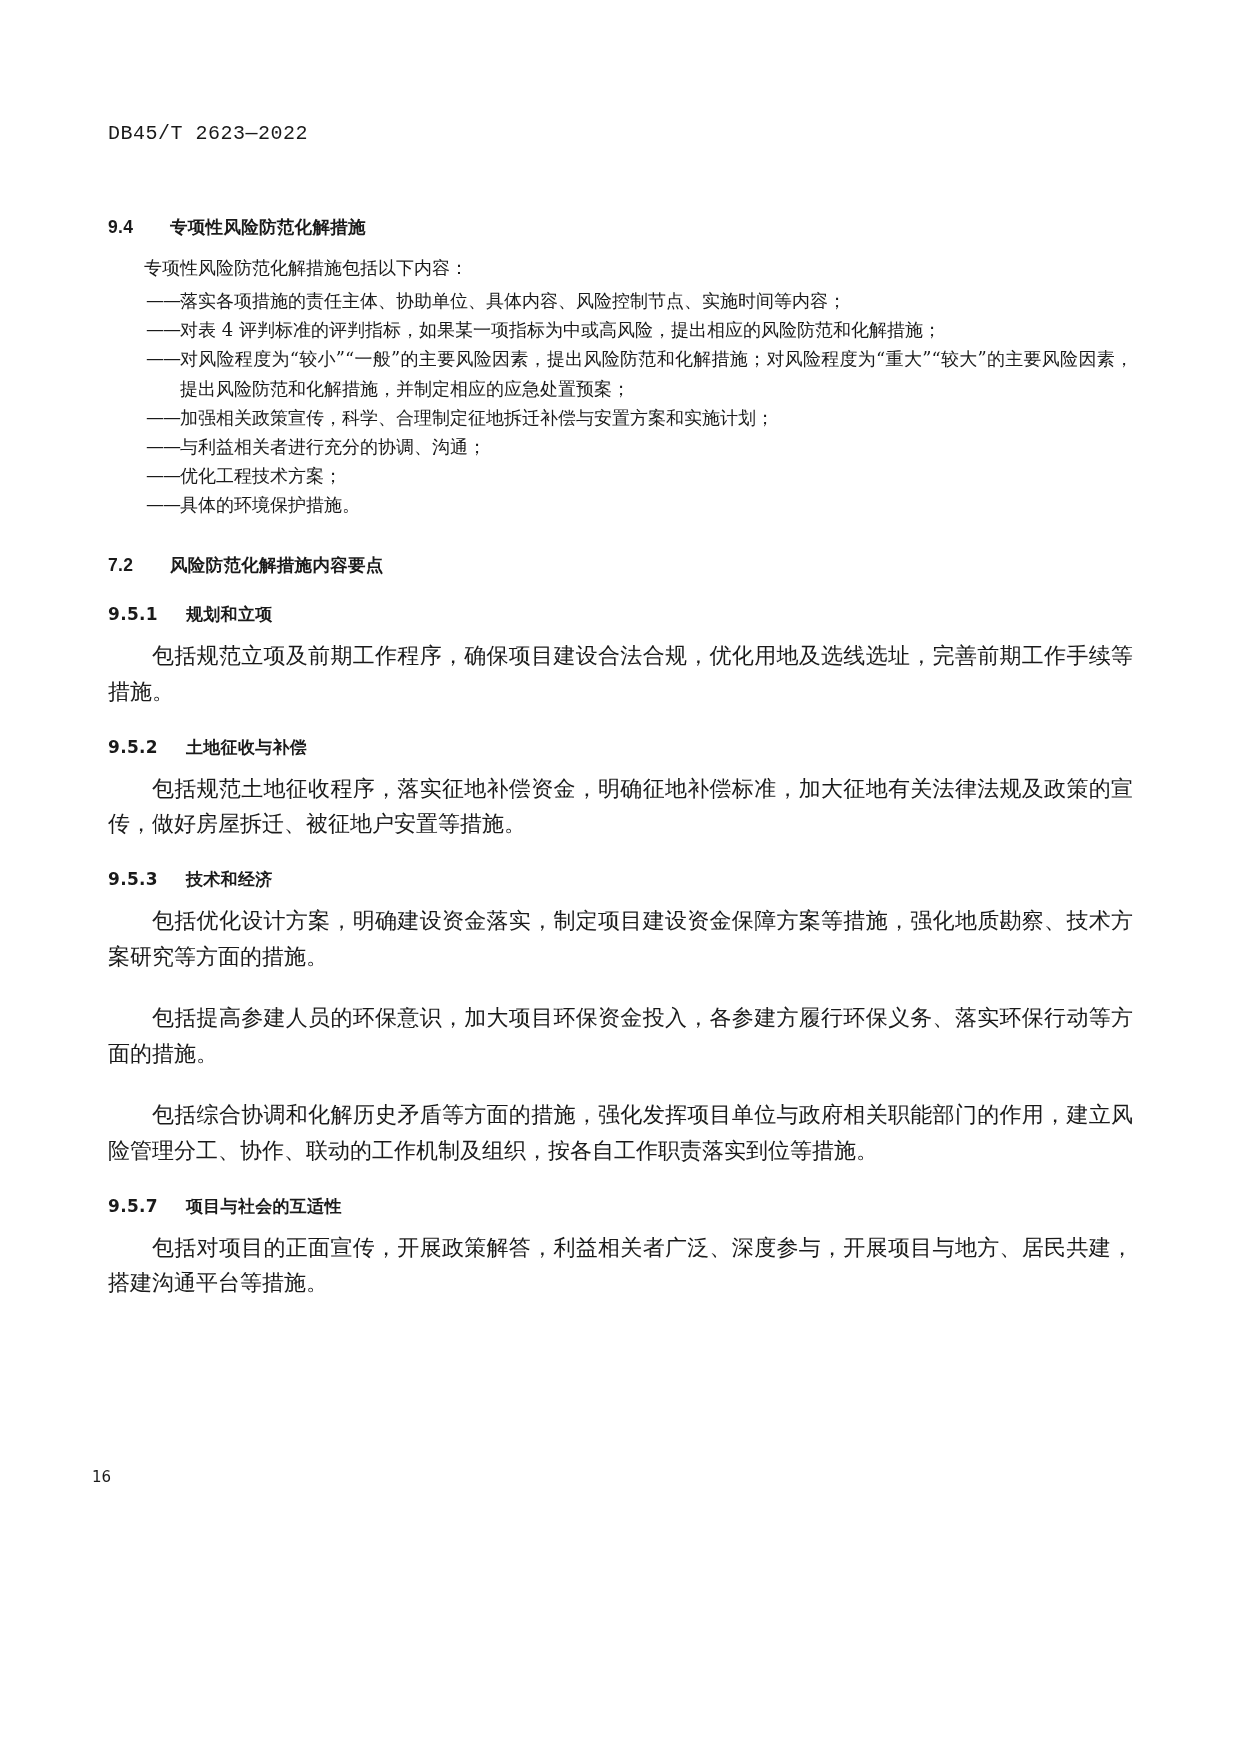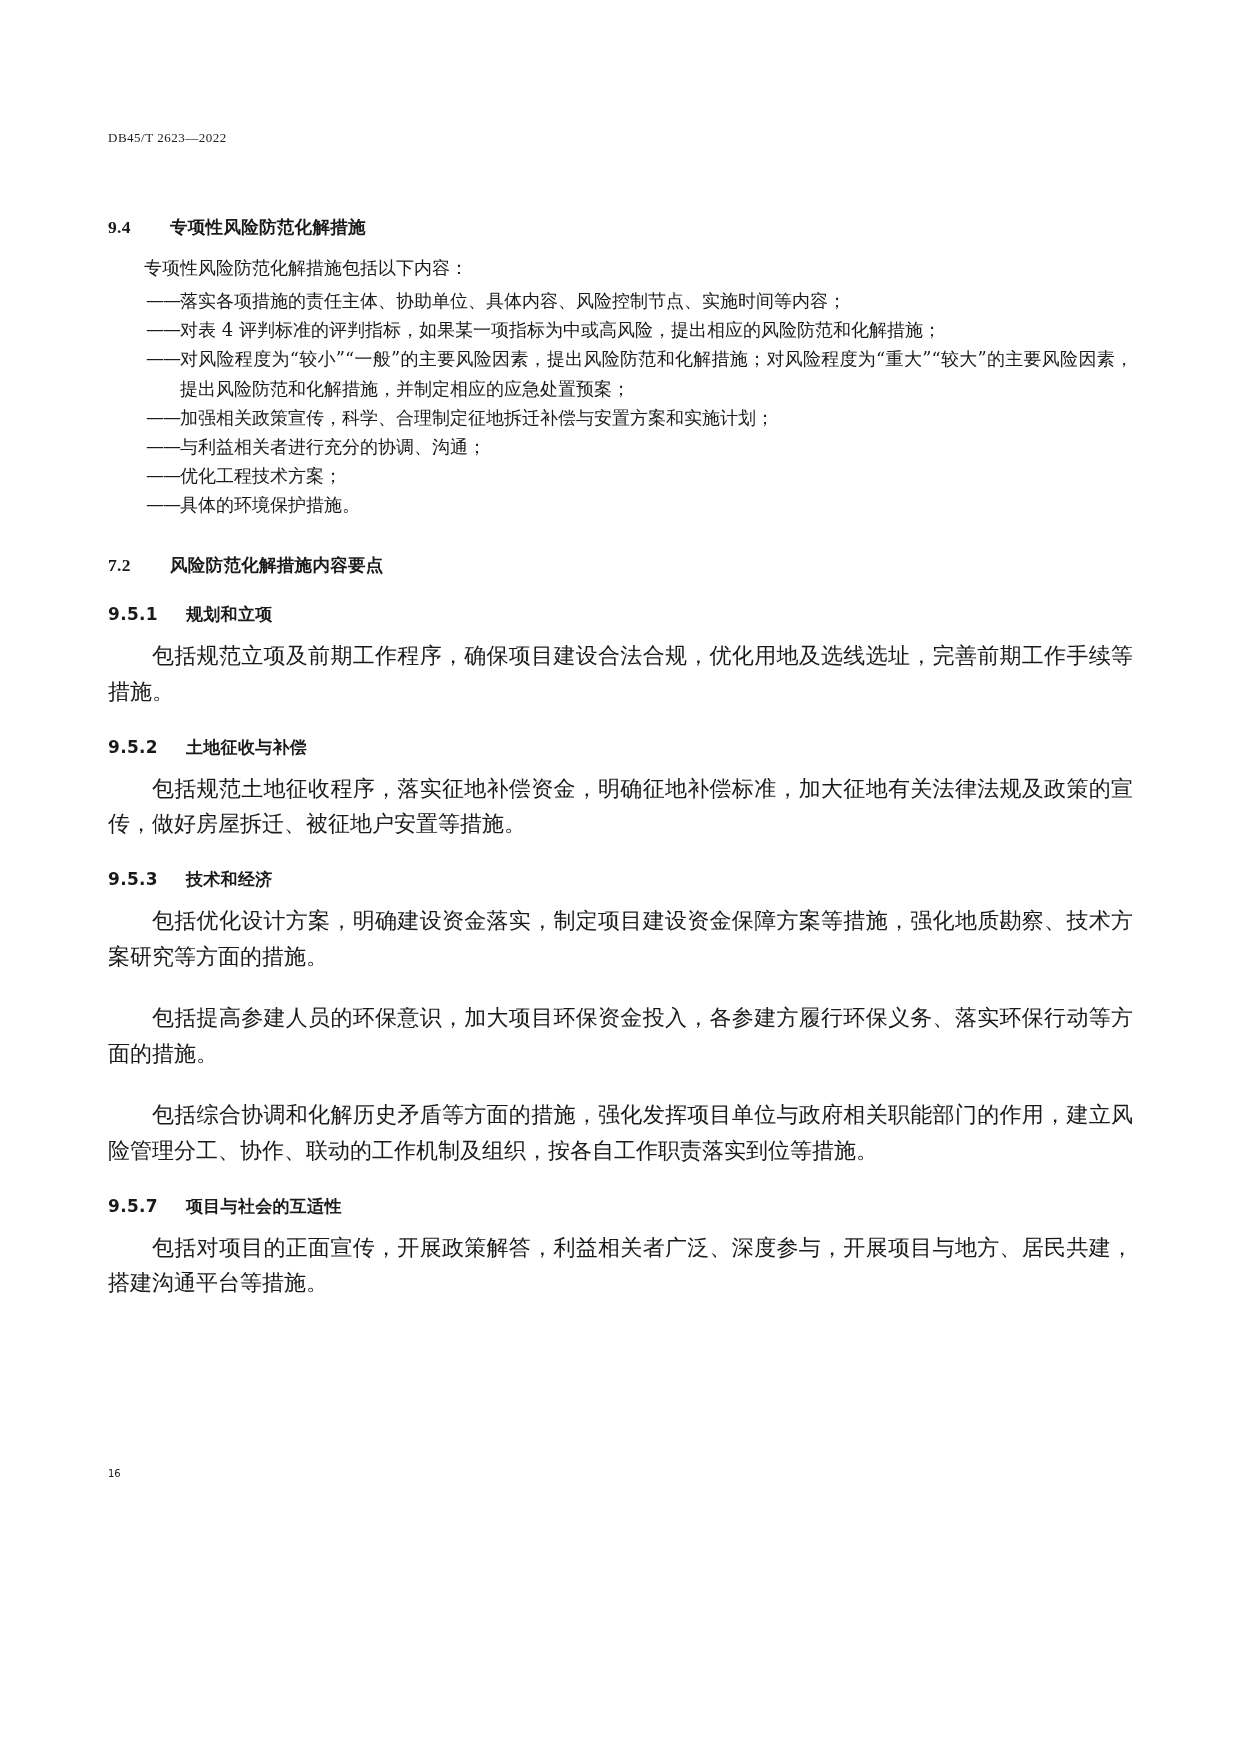--- a/index.html
+++ b/index.html
@@ -14,35 +14,35 @@
   .page {
     position: relative;
     width: 1241px;
     height: 1754px;
     margin: 0 auto;
     background: #ffffff;
     box-sizing: border-box;
   }
   .header {
     position: absolute;
-    top: 130px;
+    top: 122px;
     left: 108px;
-    font-family: Liberation Serif, serif;
-    font-size: 13px;
+    font-family: Liberation Mono, monospace;
+    font-size: 20px;
     letter-spacing: 0.5px;
     color: #1a1a1a;
   }
   .content {
     position: absolute;
     top: 215px;
     left: 108px;
     width: 1025px;
   }
   .h2 {
-    font-family: Liberation Serif, serif;
+    font-family: Liberation Sans, sans-serif;
     font-size: 17.5px;
     font-weight: bold;
     margin: 0 0 14px 0;
     letter-spacing: 0.3px;
   }
   .h2 .num {
     display: inline-block;
     min-width: 62px;
   }
   .h3 {
@@ -96,24 +96,24 @@
     margin: 0 0 0 0;
     text-align: justify;
     text-justify: inter-ideograph;
     text-indent: 2em;
   }
   .subsec {
     margin-bottom: 26px;
   }
   .pagenum {
     position: absolute;
-    left: 108px;
+    left: 92px;
     top: 1468px;
     font-family: "DejaVu Sans", "Liberation Sans", sans-serif;
-    font-size: 10px;
+    font-size: 15px;
     color: #1a1a1a;
   }
 </style>
 </head>
 <body>
 
 <div class="page">
 
   <div class="header">DB45/T 2623—2022</div>
 

